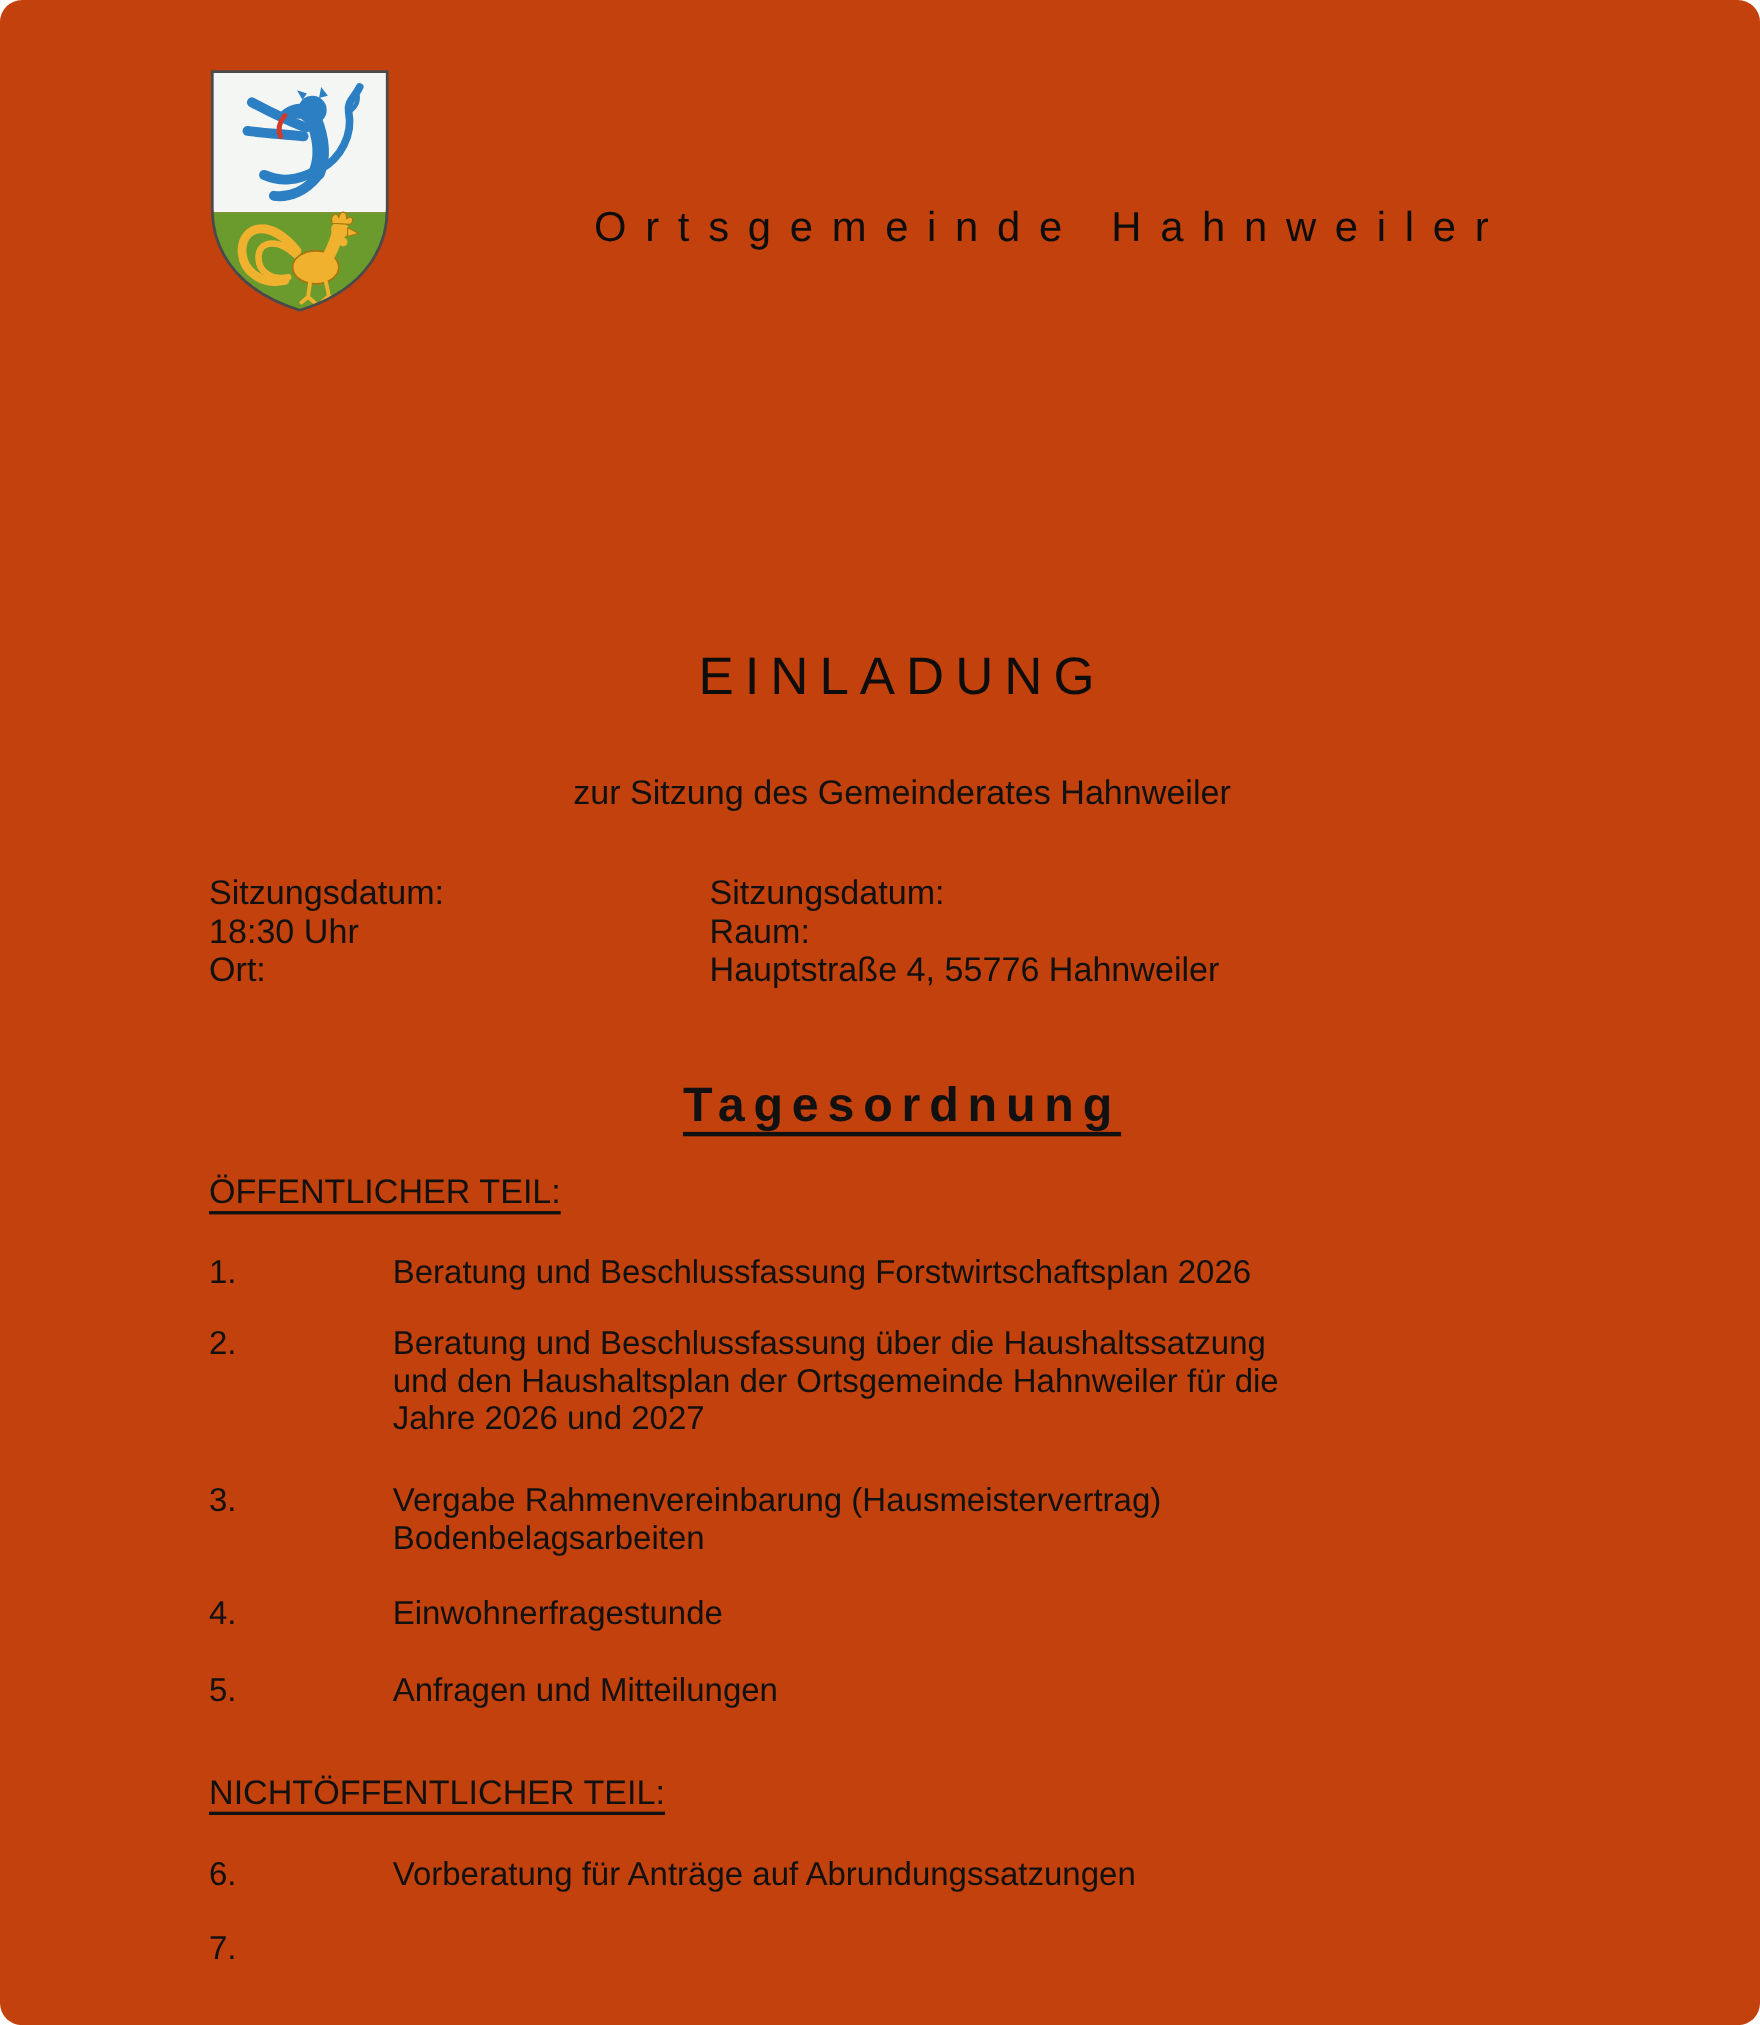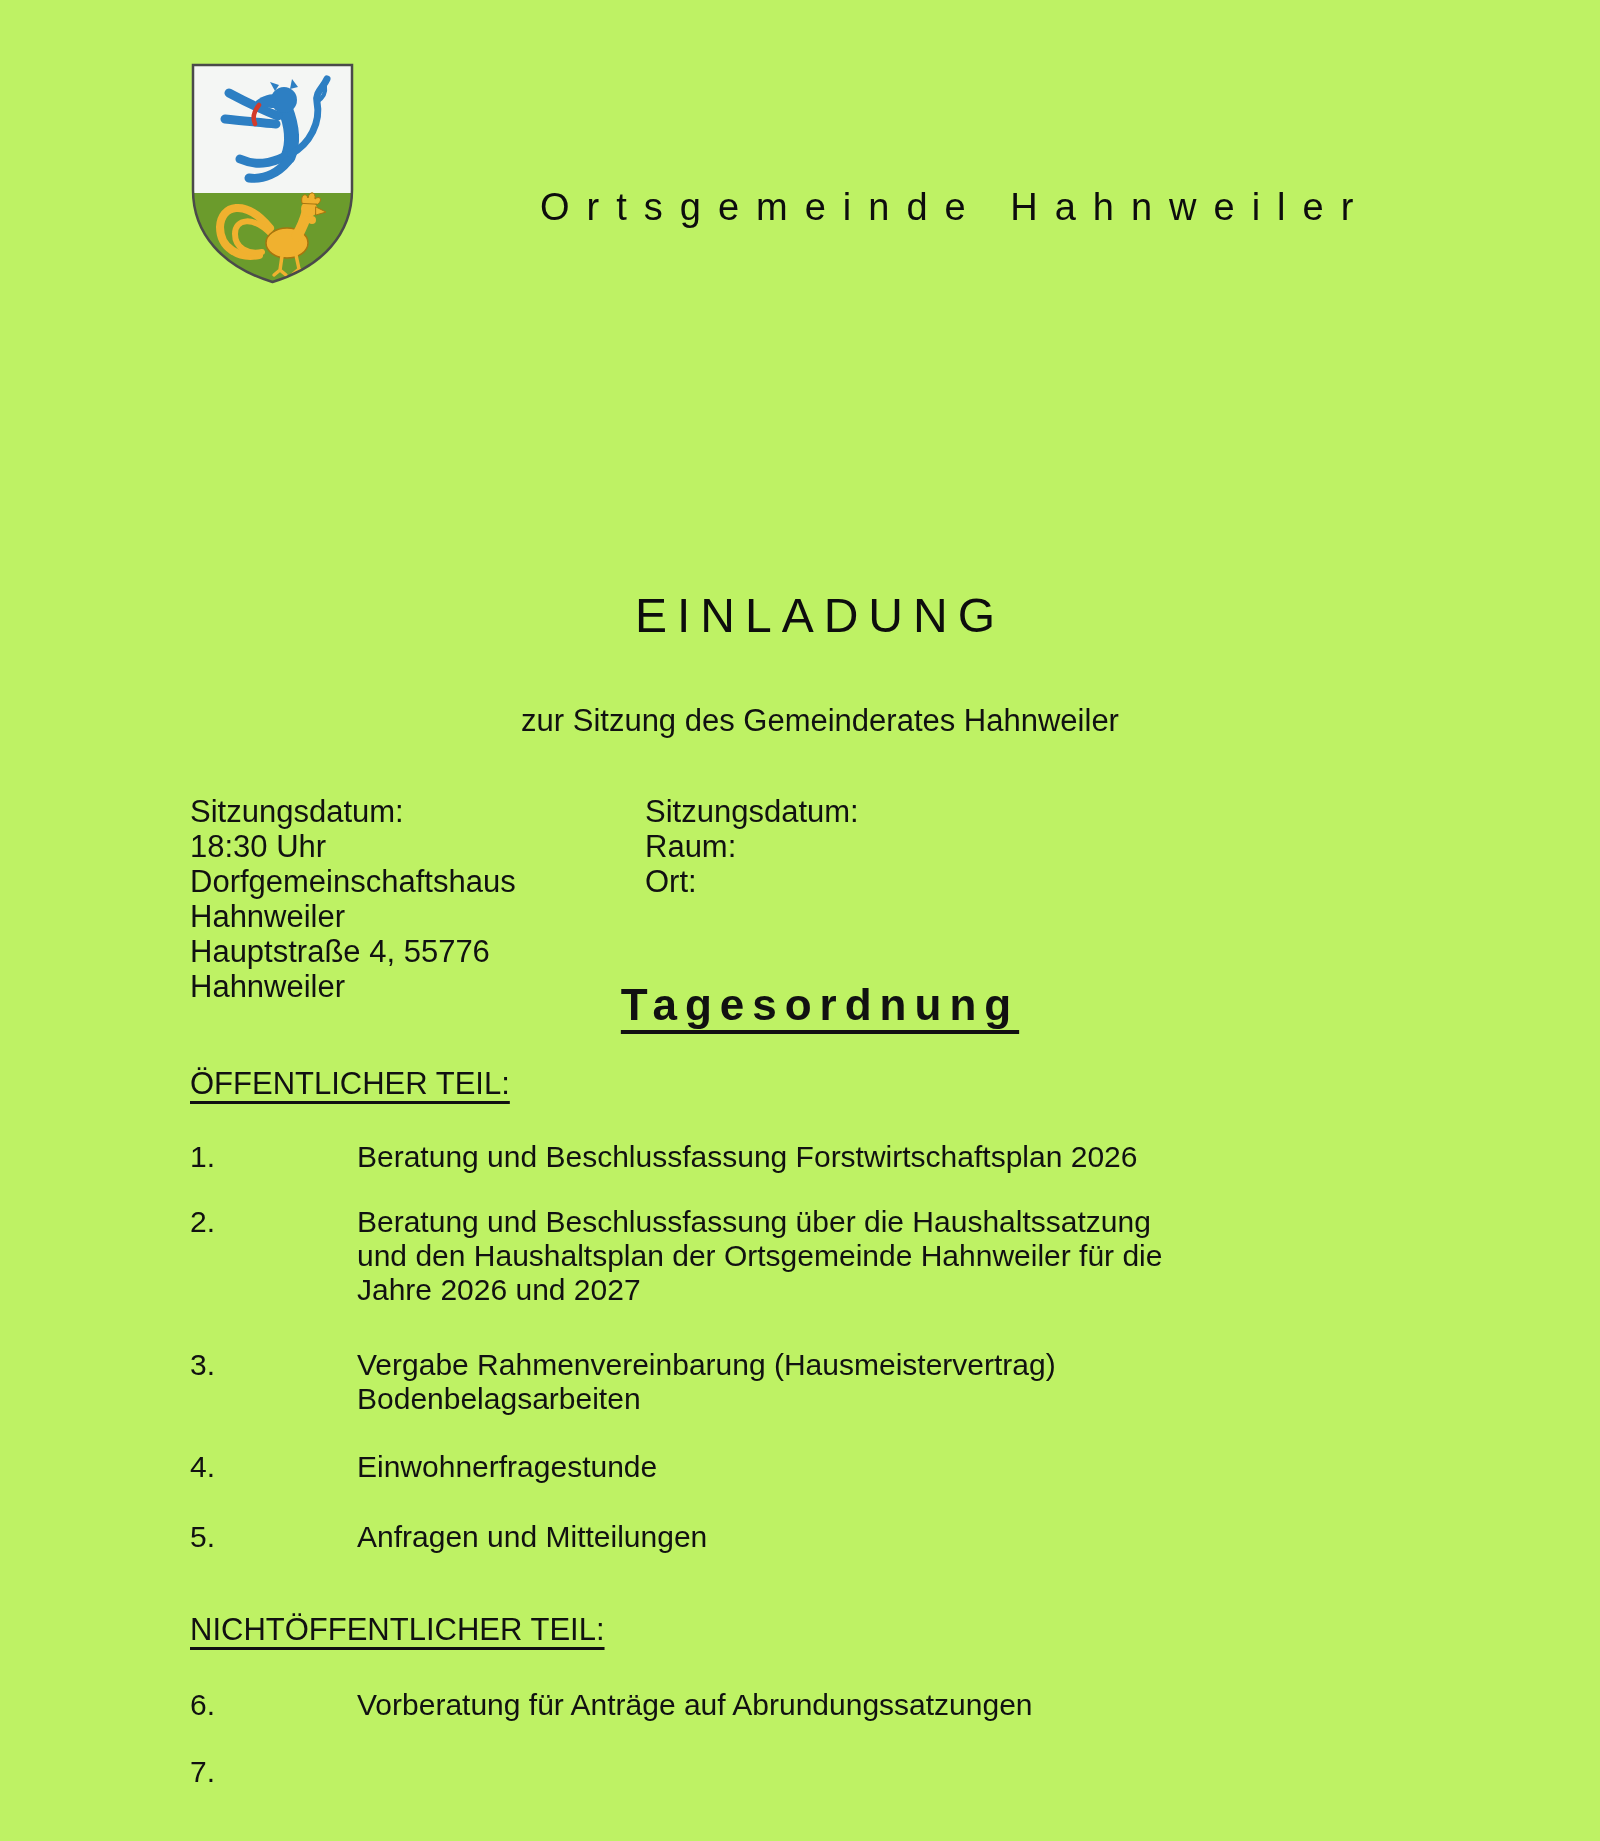--- a/index.html
+++ b/index.html
@@ -2,22 +2,23 @@
 <html><head>
 <meta charset="utf-8">
 <style>
   * { margin: 0; padding: 0; box-sizing: border-box; }
   html, body { background: #ffffff; }
   body { font-family: "Liberation Sans", sans-serif; color: #111; }
   .page {
     position: relative;
     width: 1600px;
     height: 1841px;
-    background: #bef264;
+    background: #c2410c;
     overflow: hidden;
+    border-radius: 20px;
   }
   .arms {
     position: absolute;
     left: 190px; top: 62px;
     width: 165px; height: 223px;
   }
   .arms svg { width: 100%; height: 100%; display: block; }
   .org-name {
     position: absolute;
     left: 540px; top: 186px;
@@ -144,21 +145,20 @@
 
   <div class="centerband doc-title">EINLADUNG</div>
 
   <div class="centerband doc-subtitle">zur Sitzung des Gemeinderates Hahnweiler</div>
 
   <div class="details">
     <div>Sitzungsdatum:</div>
     <div>Sitzungsdatum:</div>
     <div>18:30 Uhr</div>
     <div>Raum:</div>
-    <div>Dorfgemeinschaftshaus Hahnweiler</div>
     <div>Ort:</div>
     <div>Hauptstraße 4, 55776 Hahnweiler</div>
   </div>
 
   <div class="centerband agenda-heading">Tagesordnung</div>
 
   <div class="section-heading section-public">ÖFFENTLICHER TEIL:</div>
 
   <div class="agenda-item item-1">
     <div class="item-num">1.</div>

